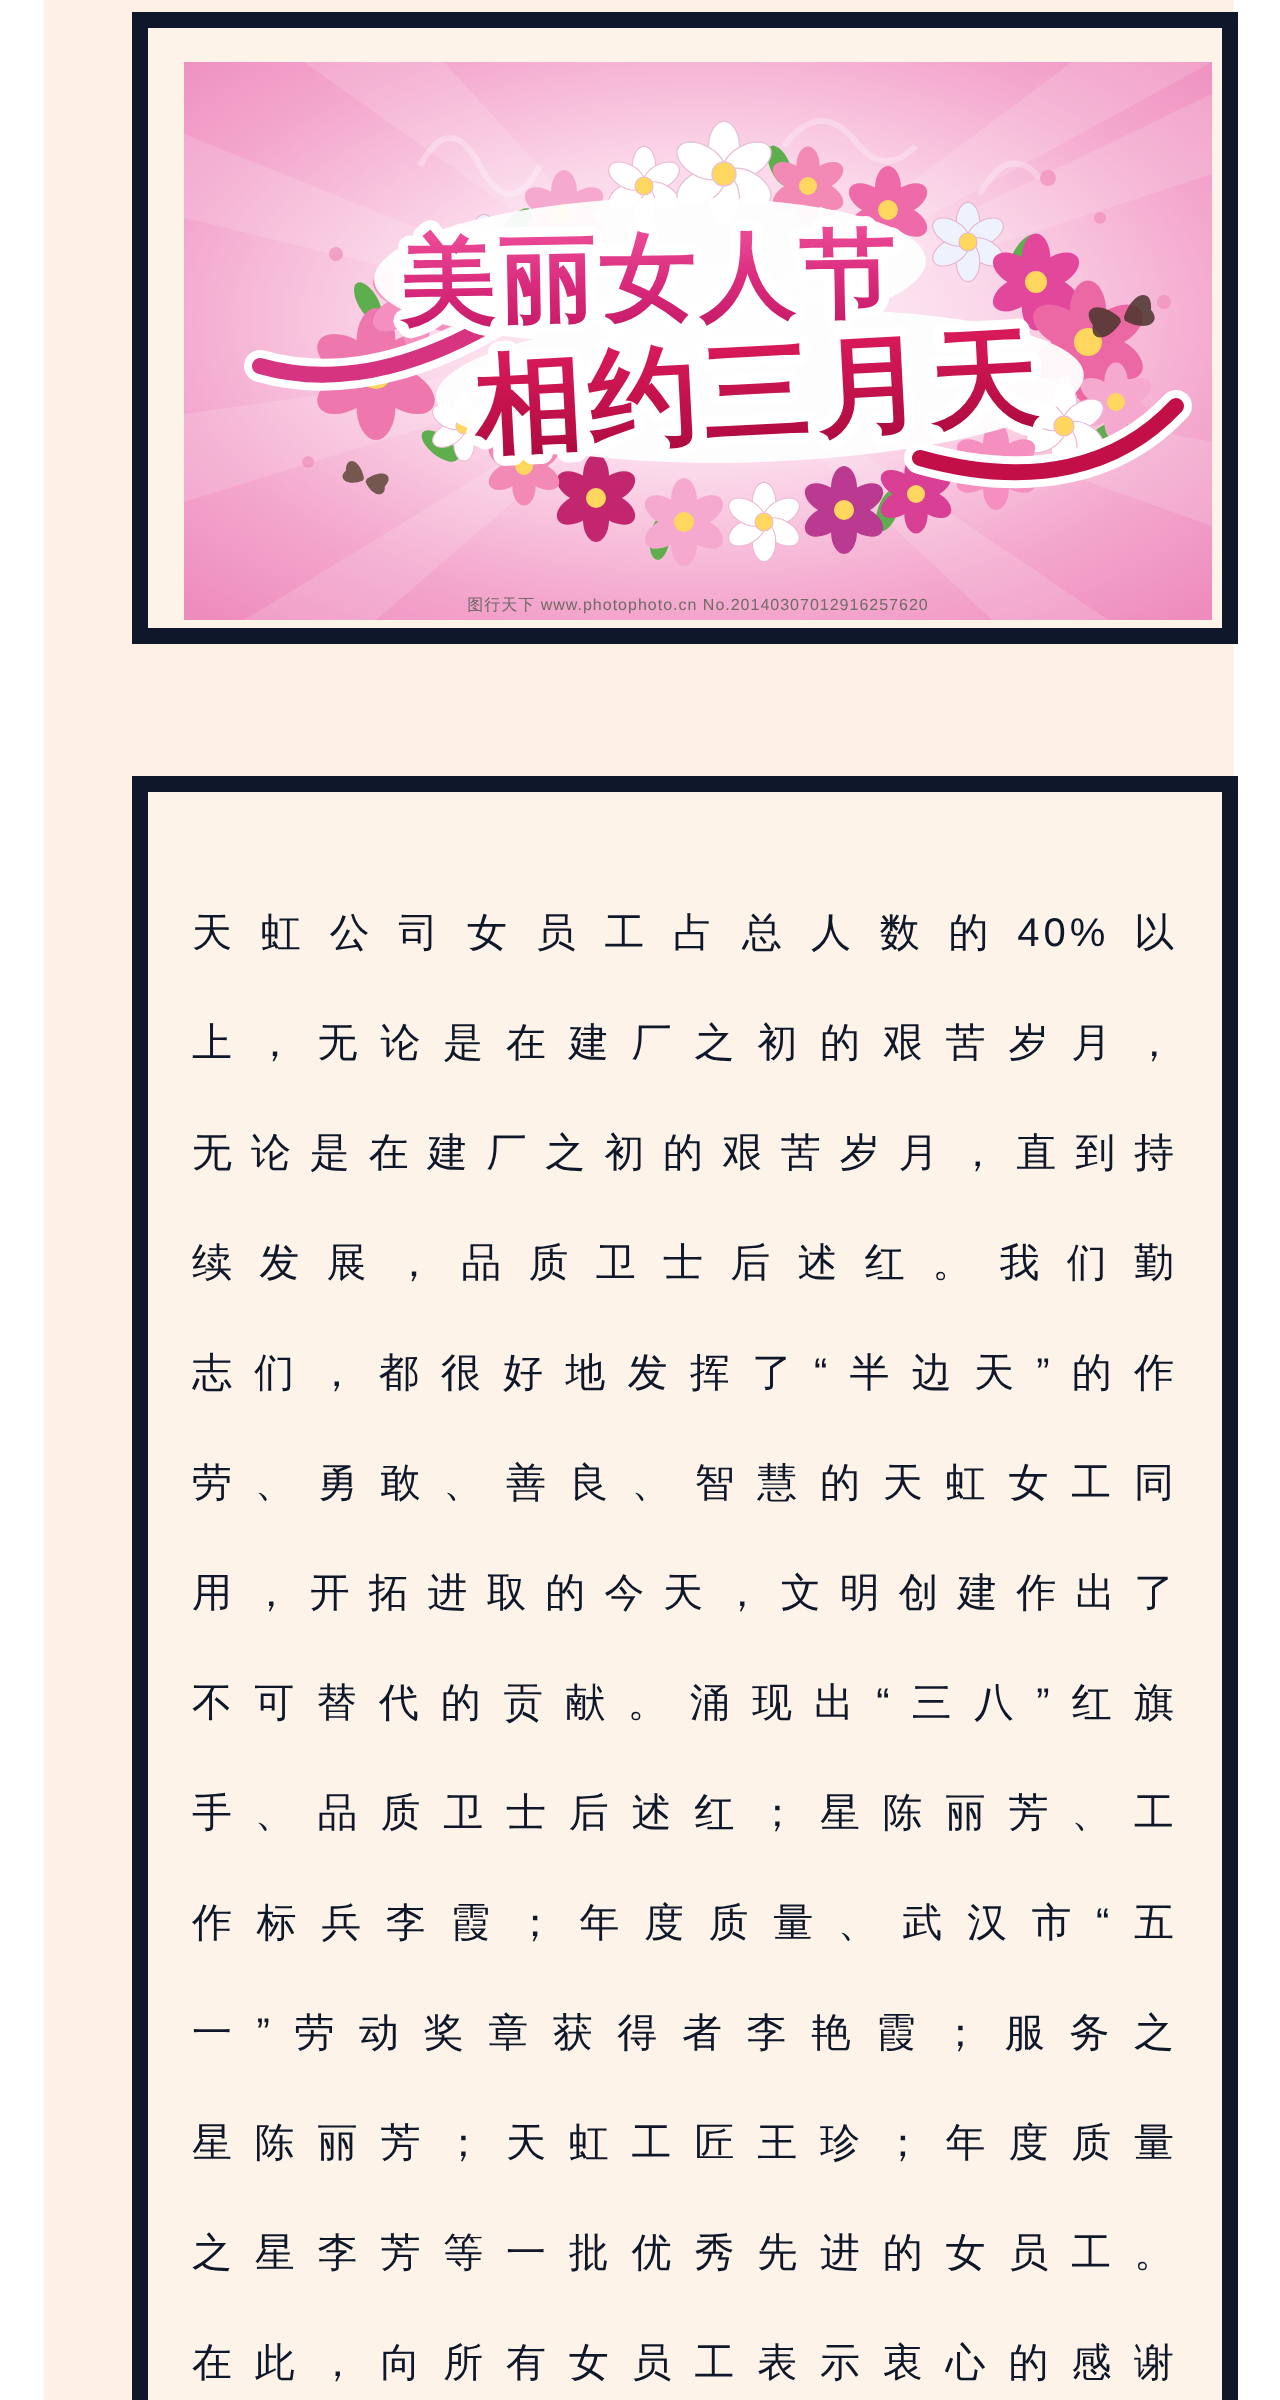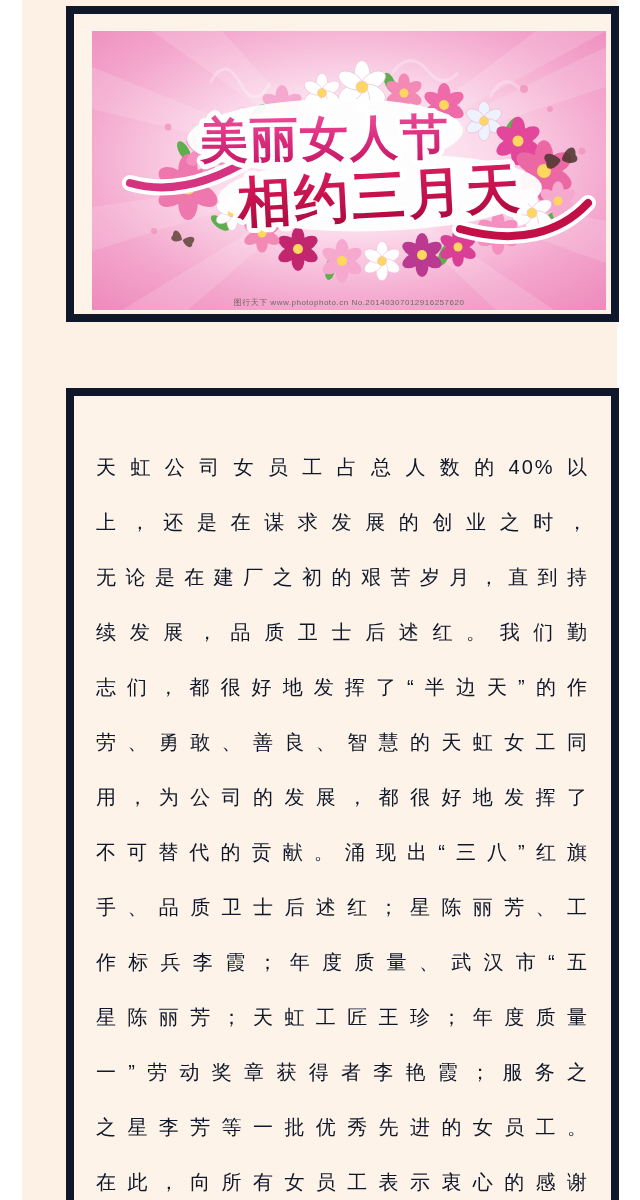--- a/index.html
+++ b/index.html
@@ -177,29 +177,29 @@
       <use href="#bfly" transform="translate(468,128) rotate(-15)" fill="#4a342b" opacity="0.85"></use>
       <use href="#bfly" transform="translate(90,208) scale(0.7) rotate(22)" fill="#54402f" opacity="0.8"></use>
 
       <text class="bwatermark" x="257" y="274">图行天下 www.photophoto.cn  No.20140307012916257620</text>
     </svg>
   </div>
 
   <div class="frame article-frame">
     <div class="article-body">
       <div class="tline">天虹公司女员工占总人数的40%以</div>
-      <div class="tline">上，还是在谋求发展的创业之时，</div>
+      <div class="tline">上，无论是在建厂之初的艰苦岁月，</div>
       <div class="tline">无论是在建厂之初的艰苦岁月，直到持</div>
       <div class="tline">续发展，品质卫士后述红。我们勤</div>
       <div class="tline">志们，都很好地发挥了“半边天”的作</div>
       <div class="tline">劳、勇敢、善良、智慧的天虹女工同</div>
-      <div class="tline">用，为公司的发展，都很好地发挥了</div>
+      <div class="tline">用，开拓进取的今天，文明创建作出了</div>
       <div class="tline">不可替代的贡献。涌现出“三八”红旗</div>
       <div class="tline">手、品质卫士后述红；星陈丽芳、工</div>
       <div class="tline">作标兵李霞；年度质量、武汉市“五</div>
+      <div class="tline">一”劳动奖章获得者李艳霞；服务之</div>
       <div class="tline">星陈丽芳；天虹工匠王珍；年度质量</div>
-      <div class="tline">一”劳动奖章获得者李艳霞；服务之</div>
       <div class="tline">之星李芳等一批优秀先进的女员工。</div>
       <div class="tline">在此，向所有女员工表示衷心的感谢</div>
     </div>
   </div>
 
 </div>
 
 </body></html>

